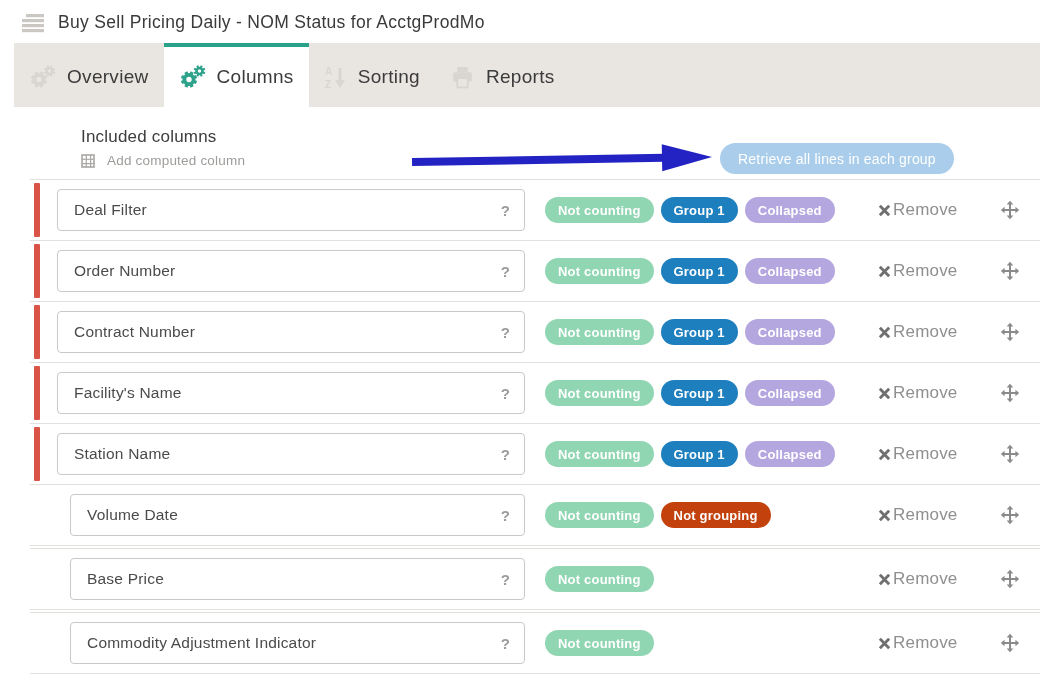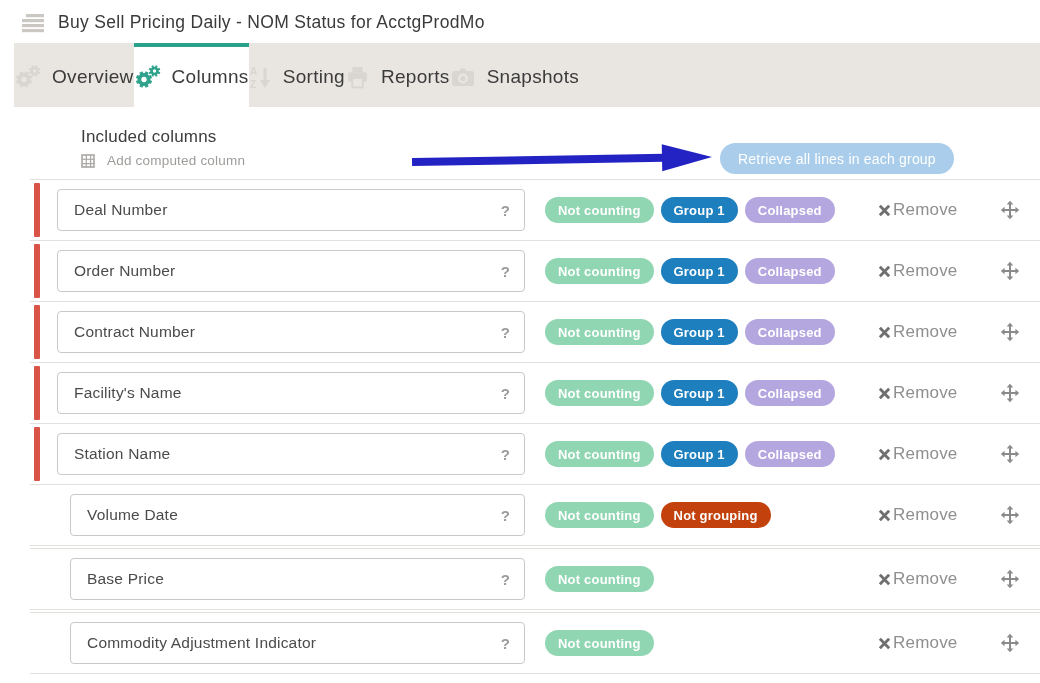--- a/index.html
+++ b/index.html
@@ -6,21 +6,21 @@
   html, body { width: 1040px; height: 683px; overflow: hidden; background: #ffffff;
     font-family: "Liberation Sans", sans-serif; color: #3f3f3f; }
 
   
   .titlebar { display: flex; align-items: center; gap: 12px; padding: 12px 0 10px 20px; }
   .titlebar h1 { font-size: 17.5px; font-weight: 500; letter-spacing: 0.3px; color: #3a3a3a; }
 
   
   .tabs { display: flex; align-items: stretch; background: #e9e6e2; margin-left: 14px;
     height: 64px; }
-  .tab { display: flex; align-items: center; gap: 11px; padding: 0 0; cursor: pointer;
+  .tab { display: flex; align-items: center; gap: 11px; padding: 0 15px; cursor: pointer;
     border-top: 4px solid transparent; font-size: 19px; letter-spacing: 0.3px; color: #3b3b3b;
     white-space: nowrap; }
   .tab.active { background: #ffffff; border-top-color: #2aa189; }
   .tab-icon { display: inline-flex; align-items: center; }
 
   
   .panel-head { position: relative; height: 72px; margin-left: 40px; }
   .panel-heading { position: absolute; left: 41px; top: 20px; font-size: 17px; color: #3d3d3d;
     letter-spacing: 0.2px; }
   .add-computed { position: absolute; left: 41px; top: 46px; display: flex; align-items: center;
@@ -139,31 +139,20 @@
     <div class="tab">
       <span class="tab-icon">
         <svg width="25" height="25" viewBox="0 0 24 24">
       <rect x="7" y="2" width="10" height="5" fill="#d9d5d0"></rect>
       <rect x="3" y="7" width="18" height="9" rx="1.5" fill="#d9d5d0"></rect>
       <rect x="7" y="12.5" width="10" height="9" fill="#e9e6e2" stroke="#d9d5d0" stroke-width="1.8"></rect>
         </svg>
       </span>
       <span>Reports</span>
     </div>
-    <div class="tab">
-      <span class="tab-icon">
-        <svg width="26" height="25" viewBox="0 0 26 24">
-      <path d="M9 6 L10.7 3 H15.3 L17 6 Z" fill="#d9d5d0"></path>
-      <rect x="2" y="5.5" width="22" height="15" rx="2.5" fill="#d9d5d0"></rect>
-      <circle cx="13" cy="13" r="5" fill="#e9e6e2"></circle>
-      <circle cx="13" cy="13" r="2.6" fill="#d9d5d0"></circle>
-        </svg>
-      </span>
-      <span>Snapshots</span>
-    </div>
   </nav>
 
 <main>
   <div class="panel-head">
     <div class="panel-heading">Included columns</div>
     <div class="add-computed">
       <span>
         <svg width="14" height="14" viewBox="0 0 14 14">
           <rect x="1" y="1" width="12" height="12" fill="none" stroke="#a9a7a4" stroke-width="1.6"></rect>
           <line x1="1" y1="5.3" x2="13" y2="5.3" stroke="#a9a7a4" stroke-width="1.2"></line>
@@ -182,21 +171,21 @@
         </g>
       </svg>
     </span>
     <button class="retrieve-btn">Retrieve all lines in each group</button>
   </div>
   <div class="divider"></div>
   <div id="rows">
       <div class="row grouped">
     <span class="group-bar"></span>
     <div class="col-input">
-      <span class="col-name">Deal Number</span>
+      <span class="col-name">Deal Filter</span>
       <span class="help-q">?</span>
     </div>
     <div class="badges">
           <span class="badge" style="background: rgb(144, 214, 178);">Not counting</span>
           <span class="badge" style="background: rgb(29, 127, 190);">Group 1</span>
           <span class="badge" style="background: rgb(180, 167, 224);">Collapsed</span>
         </div>
     <div class="remove">
       <span>
         <svg width="13" height="13" viewBox="0 0 14 14">

